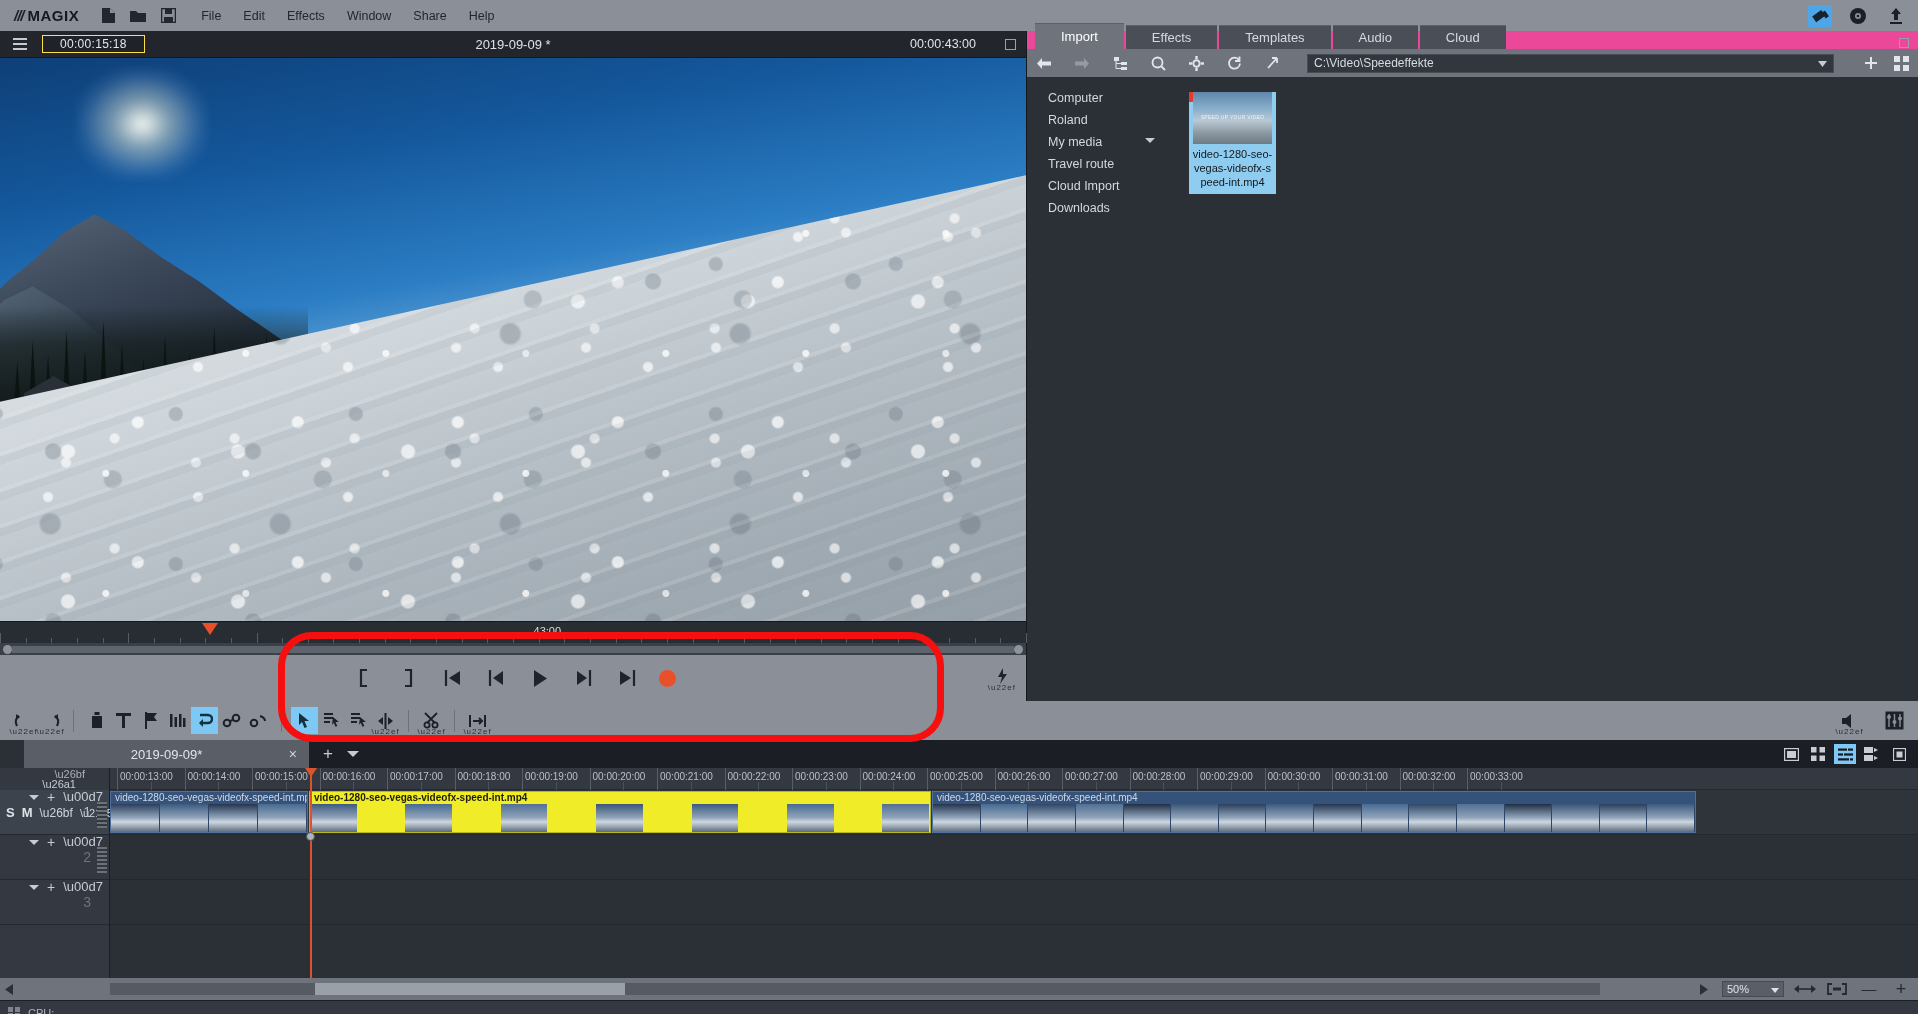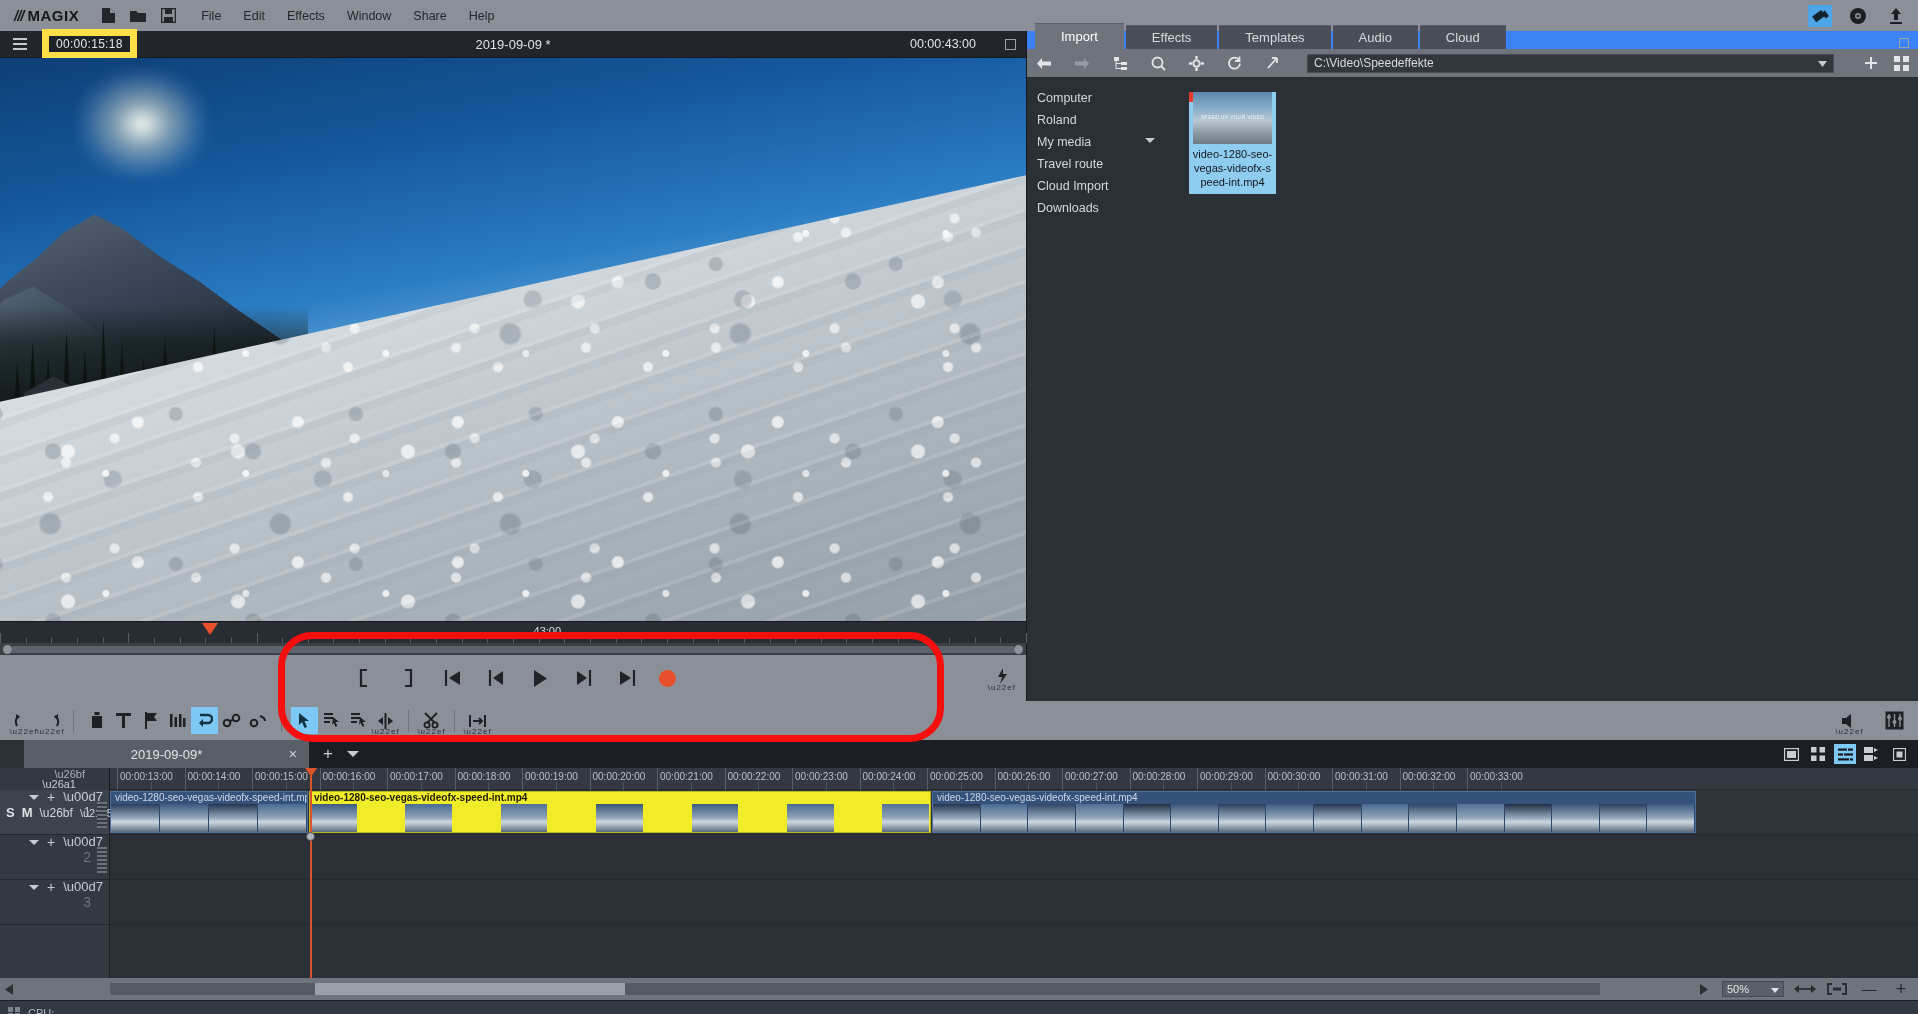--- a/index.html
+++ b/index.html
@@ -33,22 +33,22 @@
 
   
   #preview-panel { width:1026px; background:#1b1e24; display:flex; flex-direction:column; position:relative; }
   #preview-header {
     height:27px; background:#22262c; display:flex; align-items:center;
     position:relative; border-bottom:1px solid #15181d;
   }
   #hamburger { width:24px; display:flex; flex-direction:column; gap:3px; align-items:center; margin-left:8px; cursor:pointer; }
   #hamburger i { display:block; width:14px; height:2px; background:#c5cad1; }
   #tc-left {
-    border:7px solid #fde047; background:#1f2228; color:#e4e8ee;
-    font-size:12px; padding:1px 7px; margin-left:10px; letter-spacing:0.3px;
+    border:1px solid #fde047; background:#1f2228; color:#e4e8ee;
+    font-size:12px; padding:1px 17px; margin-left:10px; letter-spacing:0.3px;
   }
   #proj-title { position:absolute; left:50%; transform:translateX(-50%); color:#dfe3e9; font-size:13px; }
   #tc-right { position:absolute; right:50px; color:#dfe3e9; font-size:12.5px; }
   #preview-maxbtn { position:absolute; right:10px; width:11px; height:11px; border:1px solid #9aa0a8; cursor:pointer; }
 
   #video-area { flex:1; position:relative; overflow:hidden; background:#000; }
   #video-canvas { position:absolute; inset:0; }
 
   
   .sky {
@@ -128,42 +128,42 @@
     height:46px; background:#8b9098; display:flex; align-items:center; justify-content:center;
     gap:18px; position:relative;
   }
   .tp { width:26px; height:24px; display:flex; align-items:center; justify-content:center; cursor:pointer; color:#20242a; }
   .tp svg { display:block; }
   #rec-btn { width:17px; height:17px; border-radius:50%; background:#e8502b; cursor:pointer; }
   #transport-right { position:absolute; right:10px; display:flex; flex-direction:column; align-items:center; cursor:pointer; }
 
   
   #import-panel { flex:1; background:#2b2f36; display:flex; flex-direction:column; border-left:1px solid #15181d; }
-  #tabrow { height:18px; background:#3b82f6; display:flex; align-items:flex-end; position:relative; padding-left:8px; }
+  #tabrow { height:18px; background:#ec4899; display:flex; align-items:flex-end; position:relative; padding-left:8px; }
   .tab {
     height:24px; padding:0 26px; display:flex; align-items:center; justify-content:center;
     background:#4a4f57; color:#d5dae0; font-size:13px; margin-right:2px; cursor:pointer;
     border-top:1px solid #5c6169;
   }
   .tab.active { background:#6f747c; color:#fff; height:26px; }
   #tabrow-max { position:absolute; right:9px; top:7px; width:10px; height:10px; border:1px solid #9aa0a8; cursor:pointer; }
 
   #pathbar { height:28px; background:#6f747c; display:flex; align-items:center; padding:0 8px; gap:20px; }
   .pb-icon { width:18px; height:18px; display:flex; align-items:center; justify-content:center; cursor:pointer; color:#e2e6eb; }
   .pb-icon.dim { color:#959ba3; }
   #pathfield {
     flex:1; height:19px; background:#32363d; border:1px solid #474c54; color:#d8dce2;
     display:flex; align-items:center; padding:0 6px; margin-left:6px; font-size:12px; position:relative;
   }
   #pathfield .caret { position:absolute; right:6px; }
   .pb-right { display:flex; align-items:center; gap:12px; margin-left:8px; }
 
   #import-body { flex:1; display:flex; background:#2b2f36; }
   #tree { width:142px; padding-top:10px; }
-  .tree-item { padding:4px 0 4px 10px; color:#d3d8de; font-size:12.5px; cursor:pointer; position:relative; }
+  .tree-item { padding:4px 0 4px 10px; color:#d3d8de; font-size:12.5px; cursor:pointer; position:relative;margin-left:11px; }
   .tree-caret { position:absolute; right:14px; top:7px; width:0;height:0;
     border-left:5px solid transparent;border-right:5px solid transparent;border-top:5px solid #c6ccd3; }
   #filegrid { flex:1; padding:10px 0 0 20px; background:#2b2f36; }
   .file-cell { width:87px; cursor:pointer; position:relative; }
   .file-cell.selected { background:#8fcdf0; }
   .file-thumb { width:79px; height:52px; margin:5px auto 0;
     background:linear-gradient(180deg,#5e87ac 0%,#88aecb 32%,#b9c9d4 55%,#8d9aa4 78%,#6e7a85 100%); position:relative; overflow:hidden; }
   .file-thumb .ft-text { position:absolute; left:0; right:0; top:42%; text-align:center; font-size:5px; color:#f0f4f8; letter-spacing:.3px; }
   .file-name { font-size:11px; color:#14181d; text-align:center; line-height:1.25; padding:4px 2px 5px; word-break:break-all; }
   .file-badge { position:absolute; left:0; top:0; width:10px; height:10px; background:#e53b2a; }

